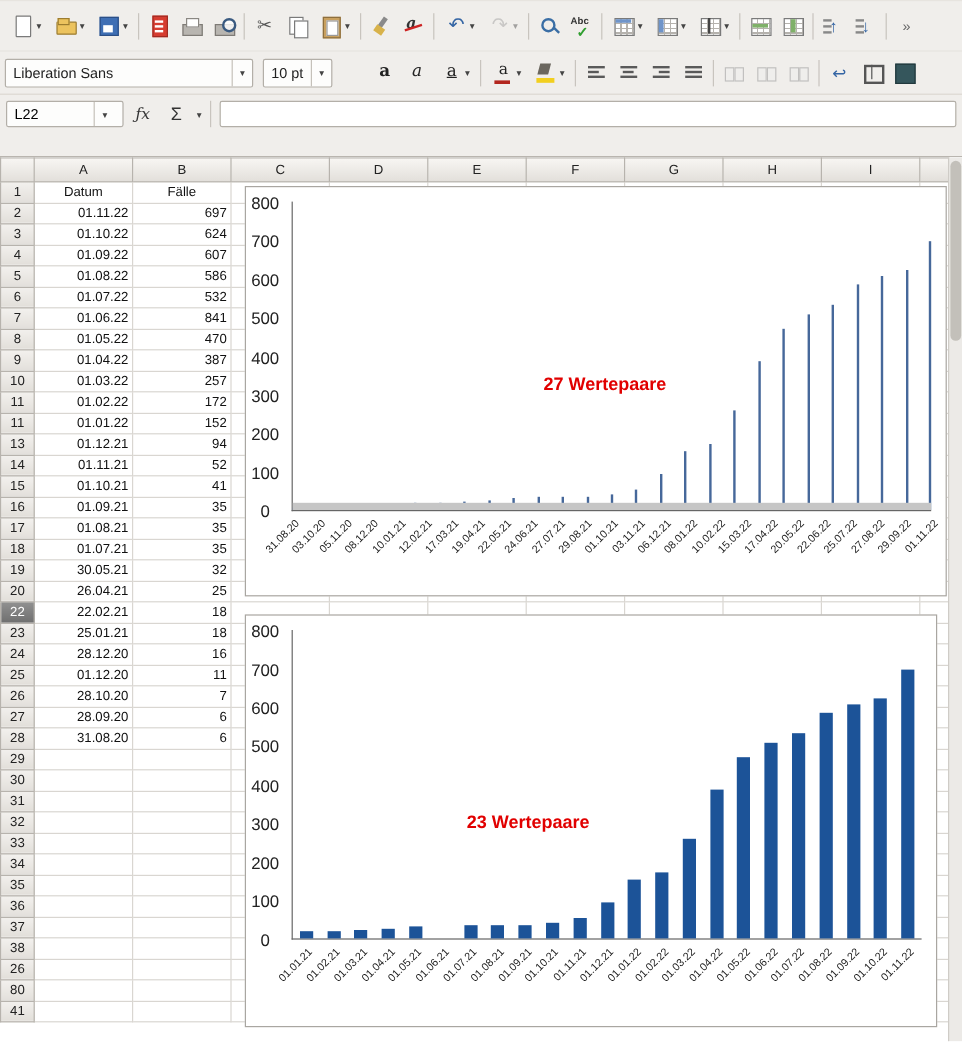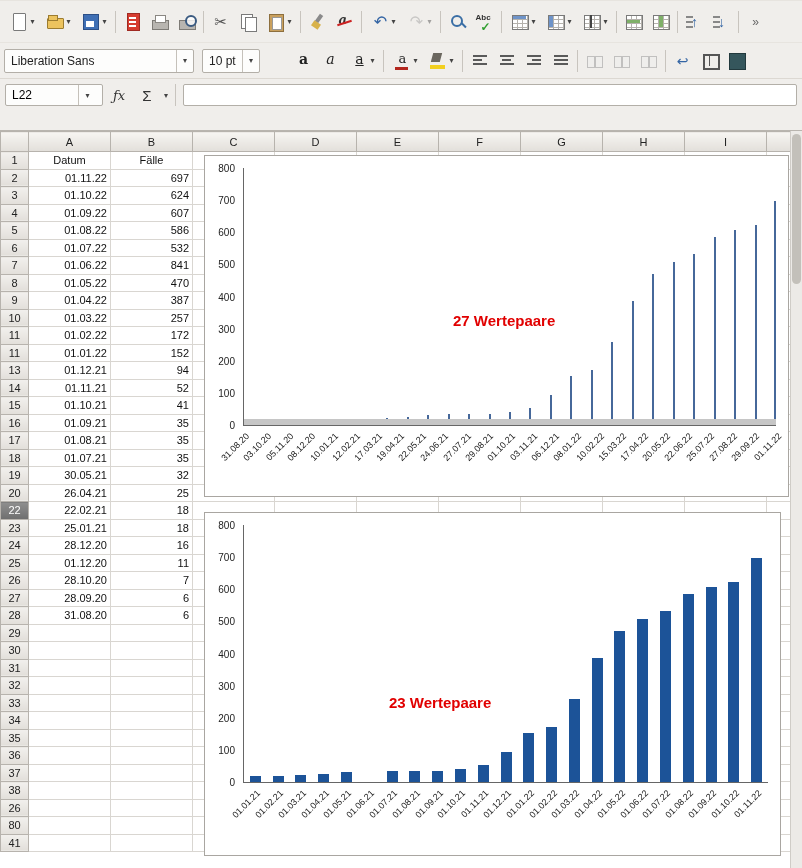--- a/index.html
+++ b/index.html
@@ -13,21 +13,21 @@
   .toolbar.fmt{height:36px}
   .fbar{display:flex;align-items:center;height:33px;padding:0 5px;gap:4px;border-top:1px solid #dcd8d2}
   .tbtn{width:27px;height:28px;display:flex;align-items:center;justify-content:center;position:relative;border-radius:3px;flex:none}
   .tbtn.hasdd{width:36px}
   .tbtn.disabled{opacity:.45}
   .dd-arrow{font-size:8px;color:#444;margin-left:1px}
   .tsep{width:1px;height:22px;background:#c8c4be;margin:0 3px;flex:none}
   .combo{height:24px;background:#fdfdfc;border:1px solid #b3afa8;border-radius:2px;display:flex;align-items:center;font-size:12px;color:#222;flex:none}
   .combo .cval{padding:0 6px;flex:1;white-space:nowrap;overflow:hidden}
   .combo .carr{width:17px;height:100%;border-left:1px solid #c5c1ba;display:flex;align-items:center;justify-content:center;font-size:8px;color:#444}
-  .font-combo{width:190px}
+  .font-combo{width:207px}
   .size-combo{width:58px}
   .namebox{width:98px;height:22px;background:#fdfdfc;border:1px solid #b3afa8;border-radius:2px;display:flex;}
   .namebox input{border:0;outline:0;width:72px;font-size:12px;padding-left:6px;background:transparent;font-family:"Liberation Sans",sans-serif}
   .namebox .carr{width:18px;height:100%;border-left:1px solid #c5c1ba;display:flex;align-items:center;justify-content:center;font-size:8px;color:#444}
   .fxbtn{width:24px;height:24px;display:flex;align-items:center;justify-content:center;font-size:13px;color:#333;flex:none}
   .fxbtn.fx::before{content:"ƒx";font-style:italic;font-family:"DejaVu Serif",serif}
   .fxbtn.sum::before{content:"Σ";font-size:15px}
   .formula-input{flex:1;height:22px;background:#fff;border:1px solid #b3afa8;border-radius:2px;outline:0;font-size:12px;padding:0 4px;font-family:"Liberation Sans",sans-serif}
   
   .ic{width:20px;height:20px;position:relative;display:inline-block;line-height:20px;text-align:center;font-size:14px;color:#555;flex:none}
@@ -96,29 +96,29 @@
   td{border-right:1px solid #d9d6d1;border-bottom:1px solid #d9d6d1;font-size:11px;height:17.5px;padding:0 3px;white-space:nowrap;overflow:hidden;color:#111}
   td.ar{text-align:right}
   td.al{text-align:center}
   .vscroll{position:absolute;right:0;top:0;width:12px;height:737px;background:#eceae7;border-left:1px solid #cfccc7}
   .vscroll .thumb{position:absolute;left:1px;top:3px;width:9px;height:150px;background:#c3c0ba;border-radius:5px}
   
   .chart{position:absolute;background:#fff;border:1px solid #a9a6a1}
   .chart-a{left:204px;top:24px;width:585px;height:342px}
   .chart-b{left:204px;top:381px;width:577px;height:344px}
   .y-axis{position:absolute;left:0;top:12px;width:38px;height:258px}
-  .ytick{position:absolute;right:8px;width:28px;text-align:right;font-size:10px;line-height:12px;color:#222}
+  .ytick{position:absolute;right:8px;width:28px;text-align:center;font-size:14px;line-height:12px;color:#222}
   .plot{position:absolute;left:38px;right:12px;top:12px;height:258px;border-left:1px solid #666;border-bottom:1px solid #666}
   .chart-a .plot::after{content:"";position:absolute;left:0;right:0;bottom:0;height:6px;background:#c6c6c6}
   .bar{position:absolute;bottom:0}
   .x-axis{position:absolute;left:38px;right:12px;top:271px;bottom:0}
   .xlab{position:absolute;top:4px;font-size:9px;color:#1a1a1a;white-space:nowrap;transform-origin:100% 0;transform:rotate(-45deg)}
   .annotation{position:absolute;font-size:15px;font-weight:700}
   .chart-a .annotation{left:248px;top:156px}
-  .chart-b .annotation{left:184px;top:181px}
+  .chart-b .annotation{left:184px;top:164px}
 </style>
 </head>
 <body>
 
 <div class="chrome">
   <div class="toolbar std" id="stdbar">
       <div class="tbtn hasdd">
         <span class="ic ic-new"></span>
         <span class="dd-arrow">▾</span>
       </div>

